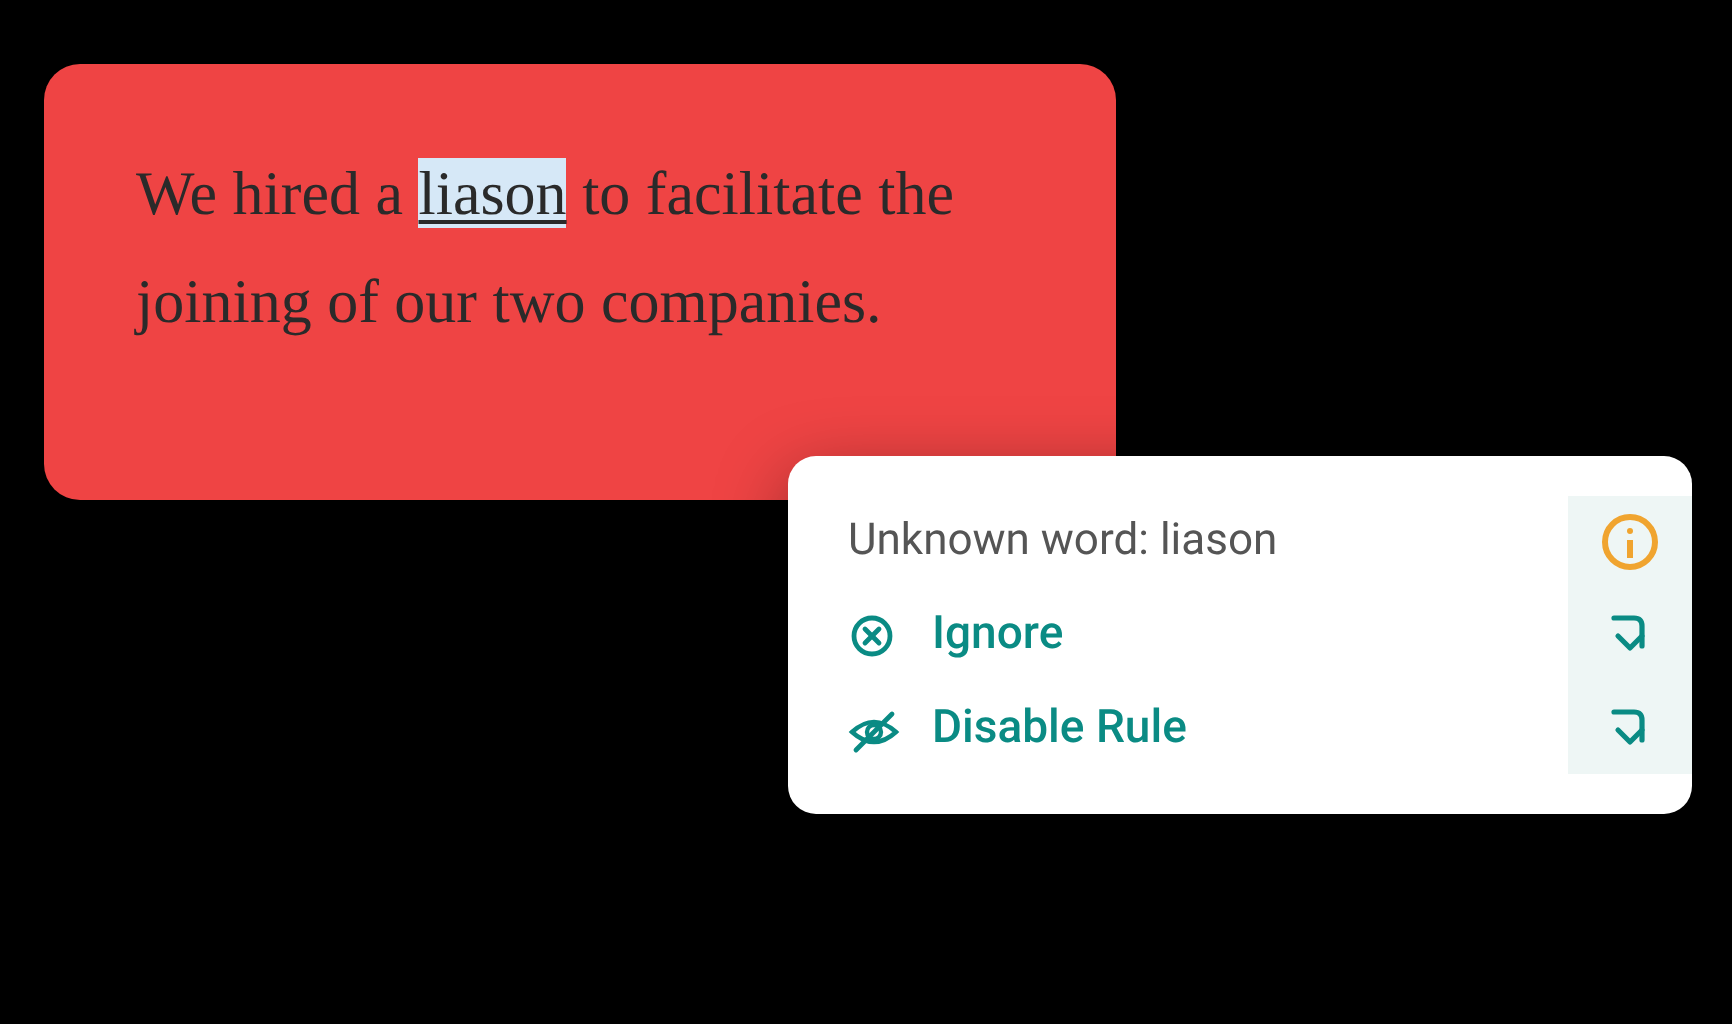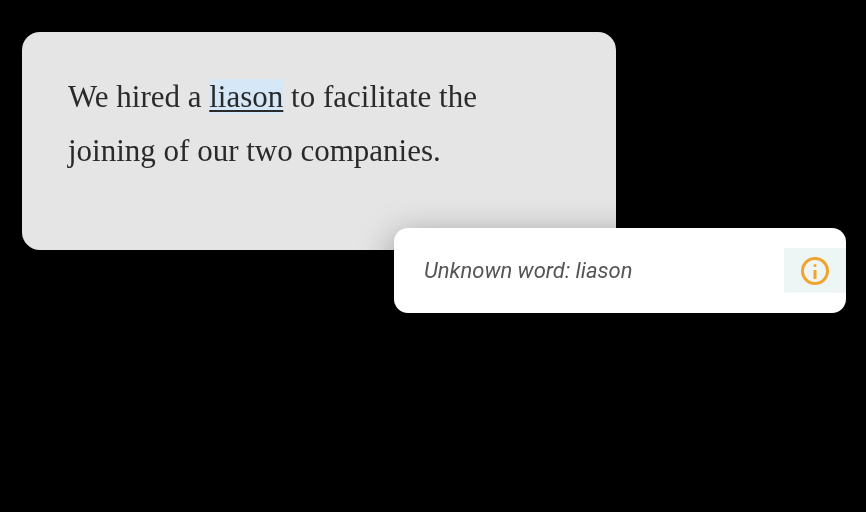--- a/index.html
+++ b/index.html
@@ -9,23 +9,23 @@
     background: #000;
     position: relative;
     font-family: Georgia, 'Times New Roman', serif;
     overflow: hidden;
   }
 
   .editor-card {
     position: absolute;
     top: 32px;
     left: 22px;
-    width: 594px;
+    width: 536px;
     height: 218px;
-    background: #e5e5e5;
+    background: #ef4444;
     border-radius: 18px;
     box-shadow: 0 8px 30px rgba(0,0,0,0.35);
     padding: 38px 46px;
   }
 
   .editor-text {
     font-size: 31px;
     line-height: 1.75;
     color: #2a2a2a;
     font-family: Georgia, 'Times New Roman', serif;
@@ -51,21 +51,20 @@
     padding: 20px 0 20px 0;
     font-family: -apple-system, BlinkMacSystemFont, "Segoe UI", Roboto, sans-serif;
   }
 
   .row {
     display: flex;
     align-items: flex-end;
     padding: 10px 24px 10px 30px;
     font-size: 23px;
     position: relative;
-    font-style: italic;
   }
 
   .row .gutter {
     position: absolute;
     right: 0;
     top: 0;
     bottom: 0;
     width: 62px;
     display: flex;
     align-items: center;
@@ -151,15 +150,51 @@
   <div class="row info">
     <span class="label-text">
       <span>Unknown word: </span><span>liason</span>
     </span>
     <span class="gutter">
       <span class="info-icon"></span>
     </span>
   </div>
 
 
-
+  <div class="row action">
+    <span class="icon-slot x-circle-icon">
+      <svg width="24" height="24" viewBox="0 0 24 24">
+        <circle cx="12" cy="12" r="9" fill="none" stroke="#0a8b84" stroke-width="2.4"></circle>
+        <line x1="8.5" y1="8.5" x2="15.5" y2="15.5" stroke="#0a8b84" stroke-width="2.4" stroke-linecap="round"></line>
+        <line x1="15.5" y1="8.5" x2="8.5" y2="15.5" stroke="#0a8b84" stroke-width="2.4" stroke-linecap="round"></line>
+      </svg>
+    </span>
+    <span class="label-text">Ignore</span>
+    <span class="gutter">
+      <span class="sub-arrow-icon">
+        <svg width="24" height="24" viewBox="0 0 24 24">
+          <path d="M4 4 L14 4 Q18 4 18 8 L18 18" fill="none" stroke="#0a8b84" stroke-width="2.6" stroke-linecap="round"></path>
+          <polyline points="12,13 18,19 24,13" transform="translate(-6,0)" fill="none" stroke="#0a8b84" stroke-width="2.6" stroke-linecap="round" stroke-linejoin="round"></polyline>
+        </svg>
+      </span>
+    </span>
+  </div>
+
+  <div class="row action">
+    <span class="icon-slot eye-off-icon">
+      <svg width="26" height="22" viewBox="0 0 26 22">
+        <path d="M2 11 Q13 1 24 11 Q13 21 2 11 Z" fill="none" stroke="#0a8b84" stroke-width="2.2"></path>
+        <circle cx="13" cy="11" r="3.5" fill="none" stroke="#0a8b84" stroke-width="2.2"></circle>
+        <line x1="4" y1="20" x2="22" y2="2" stroke="#0a8b84" stroke-width="2.4" stroke-linecap="round"></line>
+      </svg>
+    </span>
+    <span class="label-text">Disable Rule</span>
+    <span class="gutter">
+      <span class="sub-arrow-icon">
+        <svg width="24" height="24" viewBox="0 0 24 24">
+          <path d="M4 4 L14 4 Q18 4 18 8 L18 18" fill="none" stroke="#0a8b84" stroke-width="2.6" stroke-linecap="round"></path>
+          <polyline points="12,13 18,19 24,13" transform="translate(-6,0)" fill="none" stroke="#0a8b84" stroke-width="2.6" stroke-linecap="round" stroke-linejoin="round"></polyline>
+        </svg>
+      </span>
+    </span>
+  </div>
 
 </div>
 
 </body></html>

